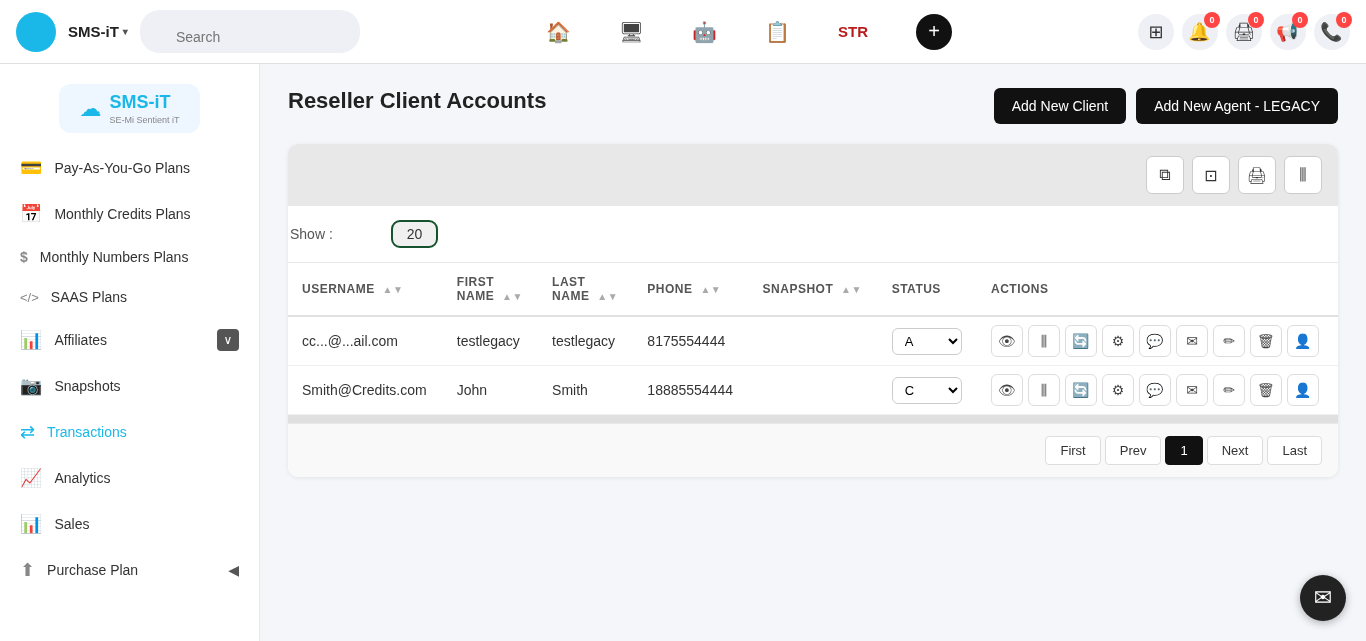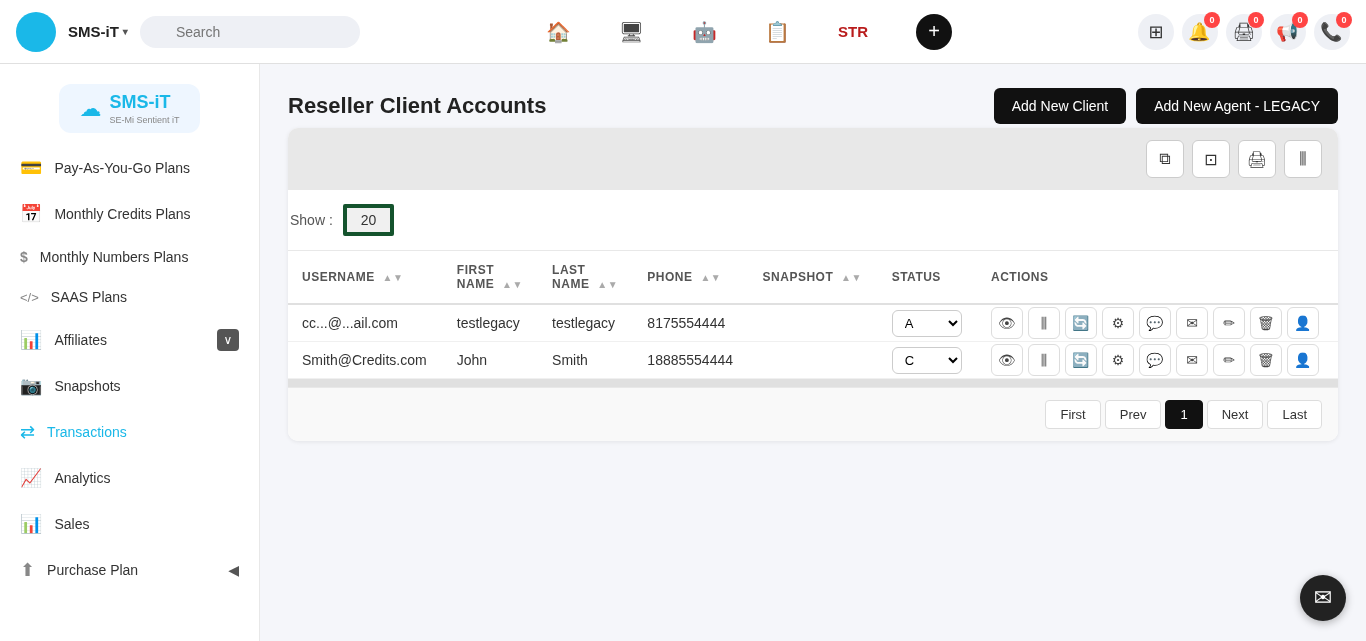--- a/index.html
+++ b/index.html
@@ -28,21 +28,21 @@
     }
     .topnav-brand {
       font-weight: bold; font-size: 15px; color: #222;
       display: flex; align-items: center; gap: 4px; cursor: pointer;
     }
     .topnav-brand .caret { font-size: 10px; color: #555; }
     .topnav-search {
       background: #eef0f5;
       border: none;
       border-radius: 20px;
-      padding: 8px 16px 8px 36px;
+      padding: 19px 16px 8px 36px;
       width: 220px;
       font-size: 14px;
       color: #555;
       outline: none;
       position: relative;
     }
     .search-wrap {
       position: relative; display: flex; align-items: center;
     }
     .search-wrap .search-icon-top {
@@ -162,23 +162,22 @@
     
     .main {
       flex: 1;
       overflow-y: auto;
       padding: 24px 28px;
       background: #f5f6fa;
     }
 
     .page-header {
       display: flex;
-      align-items: center;
       justify-content: space-between;
-      margin-bottom: 4px;
+      margin-bottom: 20px;
     }
     .page-title {
       font-size: 22px;
       font-weight: 600;
       color: #222;
     }
     .header-actions {
       display: flex;
       gap: 10px;
     }
@@ -223,25 +222,26 @@
       border-bottom: 1px solid #e8e8e8;
     }
     .show-wrap {
       display: flex;
       align-items: center;
       gap: 10px;
       color: #555;
     }
     .show-count {
       background: #f0f0f0;
-      border: 4px solid #14532d;
-      border-radius: 2px;
+      border: 2px solid #14532d;
+      border-radius: 9px;
       padding: 4px 14px;
       font-size: 14px;
       color: #333;
+      margin-left: 48px;
     }
     .search-wrap-table {
       display: flex;
       align-items: center;
       gap: 10px;
       color: #555;
     }
     .search-input-table {
       background: #f0f0f0;
       border: 1px solid #ddd;
@@ -268,21 +268,21 @@
       font-weight: 600;
       text-transform: uppercase;
       letter-spacing: 0.5px;
       white-space: nowrap;
     }
     thead th .sort-icon { font-size: 10px; color: #aaa; margin-left: 4px; }
     tbody tr {
       border-bottom: 1px solid #f0f0f0;
     }
     tbody td {
-      padding: 2px 14px;
+      padding: 8px 14px;
       font-size: 14px;
       color: #333;
     }
     .status-select {
       border: 1px solid #ccc;
       border-radius: 6px;
       padding: 4px 8px;
       background: #fff;
       font-size: 13px;
       cursor: pointer;

